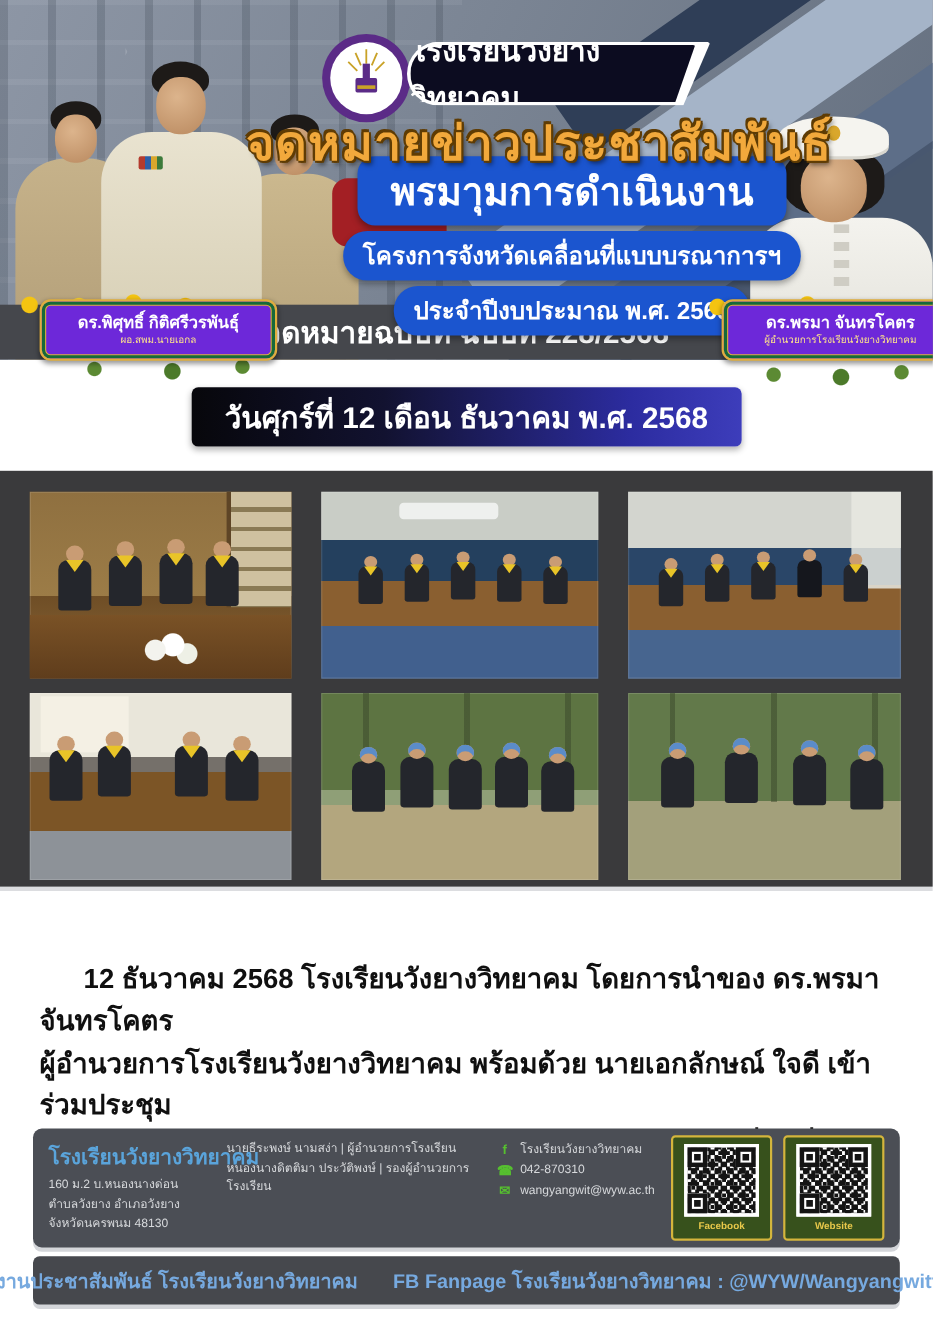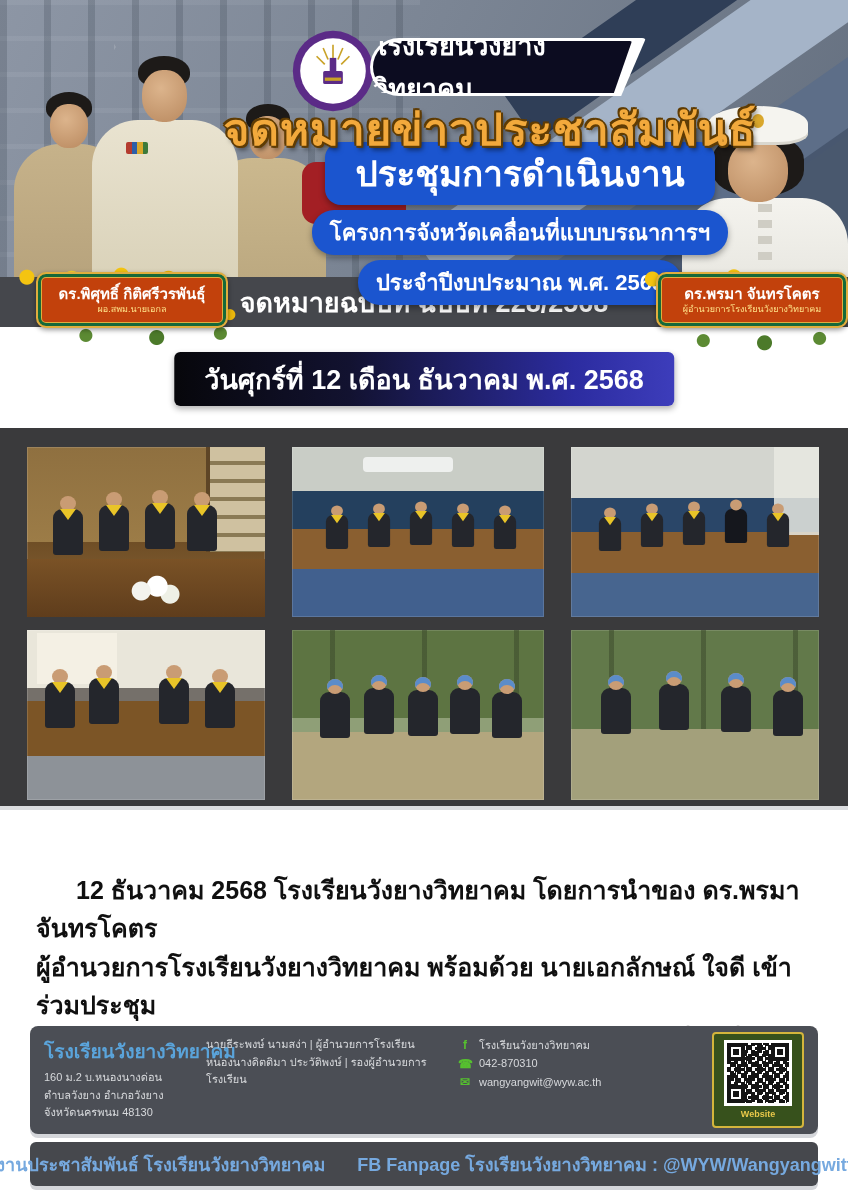--- a/index.html
+++ b/index.html
@@ -73,22 +73,22 @@
   .headlines{position:absolute;left:300px;top:142px;width:440px;z-index:5;
         display:flex;flex-direction:column;align-items:center;gap:5px}
   .hl{background:#1b55cf;color:#fff;font-weight:bold;white-space:nowrap;
       box-shadow:0 3px 6px rgba(0,0,0,.35)}
   .hl.big{font-size:35px;padding:4px 30px;border-radius:16px}
   .hl.mid{font-size:22px;padding:5px 18px;border-radius:22px}
   .issue-bar{position:absolute;left:0;bottom:0;width:848px;height:50px;background:#45474c;z-index:3;
       display:flex;align-items:center;justify-content:center;color:#fff;font-size:27px;font-weight:bold}
 
   
-  .badge{position:absolute;top:272px;width:192px;height:56px;z-index:9;
-      background:#c2410c;border:2px solid #dfae3e;border-radius:10px;
+  .badge{position:absolute;top:272px;width:216px;height:56px;z-index:9;
+      background:#6d28d9;border:2px solid #dfae3e;border-radius:10px;
       box-shadow:inset 0 0 0 3px #15693a,inset 0 0 0 4px #dfae3e,0 2px 5px rgba(0,0,0,.4);
       display:flex;flex-direction:column;align-items:center;justify-content:center;line-height:1.25}
   .badge .bname{color:#fff;font-size:15px;font-weight:bold;white-space:nowrap}
   .badge .btitle{color:#ffe48a;font-size:9px;white-space:nowrap}
   .badge.left{left:36px}
   .badge.right{left:656px}
   .flowers{position:absolute;z-index:8;pointer-events:none;background-image:
     radial-gradient(circle at 8% 30%,#f4c411 0 7px,transparent 8px),
     radial-gradient(circle at 18% 62%,#e9b408 0 6px,transparent 7px),
     radial-gradient(circle at 27% 32%,#f6cf2a 0 8px,transparent 9px),
@@ -230,21 +230,21 @@
 <div class="pillwrap">
   <div class="pill">
     <span>โรงเรียนวังยางวิทยาคม</span>
   </div>
 </div>
 
 <div class="gold-title">จดหมายข่าวประชาสัมพันธ์</div>
 
 <div class="red-accent"></div>
 <div class="headlines">
-  <div class="hl big">ประชุมการดำเนินงาน</div>
+  <div class="hl big">พรมาุมการดำเนินงาน</div>
   <div class="hl mid">โครงการจังหวัดเคลื่อนที่แบบบรณาการฯ</div>
   <div class="hl mid">ประจำปีงบประมาณ พ.ศ. 2569</div>
 </div>
 
 <div class="flowers fl"></div>
 <div class="flowers fr"></div>
 
 <div class="badge left">
   <span class="bname">ดร.พิศุทธิ์ กิติศรีวรพันธุ์</span>
   <span class="btitle">ผอ.สพม.นายเอกล</span>
@@ -391,20 +391,28 @@
       <span>wangyangwit@wyw.ac.th</span>
     </div>
   </div>
   <div class="qrwrap">
     <div class="qr">
       <div class="qrimg">
         <div class="fp tl"></div>
           <div class="fp tr"></div>
           <div class="fp bl"></div>
       </div>
+      <div class="qrlabel">Facebook</div>
+    </div>
+    <div class="qr">
+      <div class="qrimg">
+        <div class="fp tl"></div>
+          <div class="fp tr"></div>
+          <div class="fp bl"></div>
+      </div>
       <div class="qrlabel">Website</div>
     </div>
   </div>
 </div>
 
 <div class="bbar">
   <span>ฝ่ายงานประชาสัมพันธ์ โรงเรียนวังยางวิทยาคม</span>
   <span>FB Fanpage โรงเรียนวังยางวิทยาคม : @WYW/Wangyangwittaya</span>
 </div>
 

